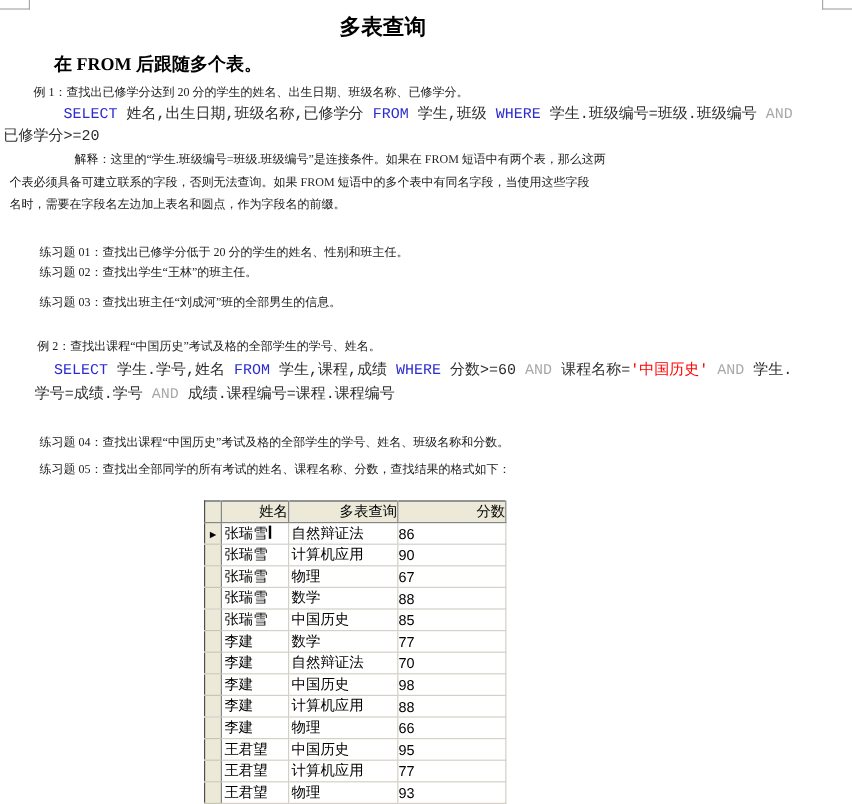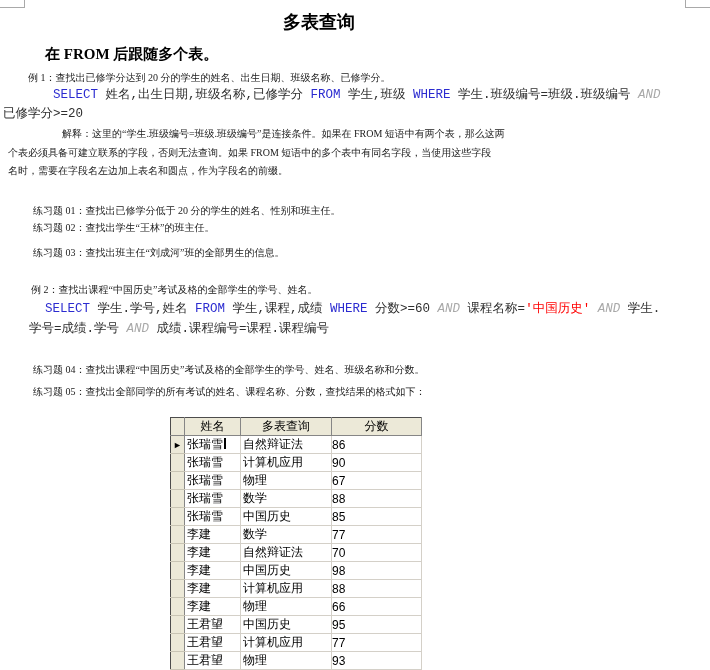--- a/index.html
+++ b/index.html
@@ -13,32 +13,32 @@
     font-family:"Liberation Serif", serif;color:var(--txt);
   }
   .crop{position:absolute;}
   .crop-l{left:0;top:0;width:25px;height:8px;border-right:1px solid #a9a9a9;border-bottom:1px solid #a9a9a9;}
   .crop-r{left:685px;top:0;width:25px;height:8px;border-left:1px solid #a9a9a9;border-bottom:1px solid #a9a9a9;}
   .line{position:absolute;white-space:nowrap;font-size:10px;line-height:17px;}
   .title{left:0;width:638px;top:14px;text-align:center;font-size:18px;font-weight:bold;color:#000;}
   .heading{left:45px;top:46px;font-size:15px;font-weight:bold;color:#000;}
   .sql{font-family:"Liberation Mono", monospace;font-size:12.5px;}
   .tok-kw{color:var(--kw);}
-  .tok-op{color:var(--op);font-style:italic;}
+  .tok-op{color:var(--op);}
   .tok-str{color:var(--str);}
   .tok-id{color:#2e2e2e;}
   
   .sheet{
     position:absolute;left:170px;top:417px;width:251px;
     border-collapse:collapse;table-layout:fixed;
     font-family:"Liberation Sans", sans-serif;font-size:12px;color:#000;
     border:1px solid var(--tbl-border);background:#fff;
   }
   .sheet th{
-    height:17px;background:var(--hdr-bg);font-weight:normal;text-align:center;
+    height:17px;background:var(--hdr-bg);font-weight:normal;text-align:right;
     border-right:1px solid var(--sep);border-bottom:1px solid var(--sep);
     overflow:hidden;
   }
   .sheet td{
     height:15px;border-right:1px solid var(--grid);border-bottom:1px solid var(--grid);
     overflow:hidden;white-space:nowrap;
   }
   .sheet td.txt{padding-left:2px;text-align:left;}
   .sheet td.num{padding-right:3px;}
   .sheet .sel{

